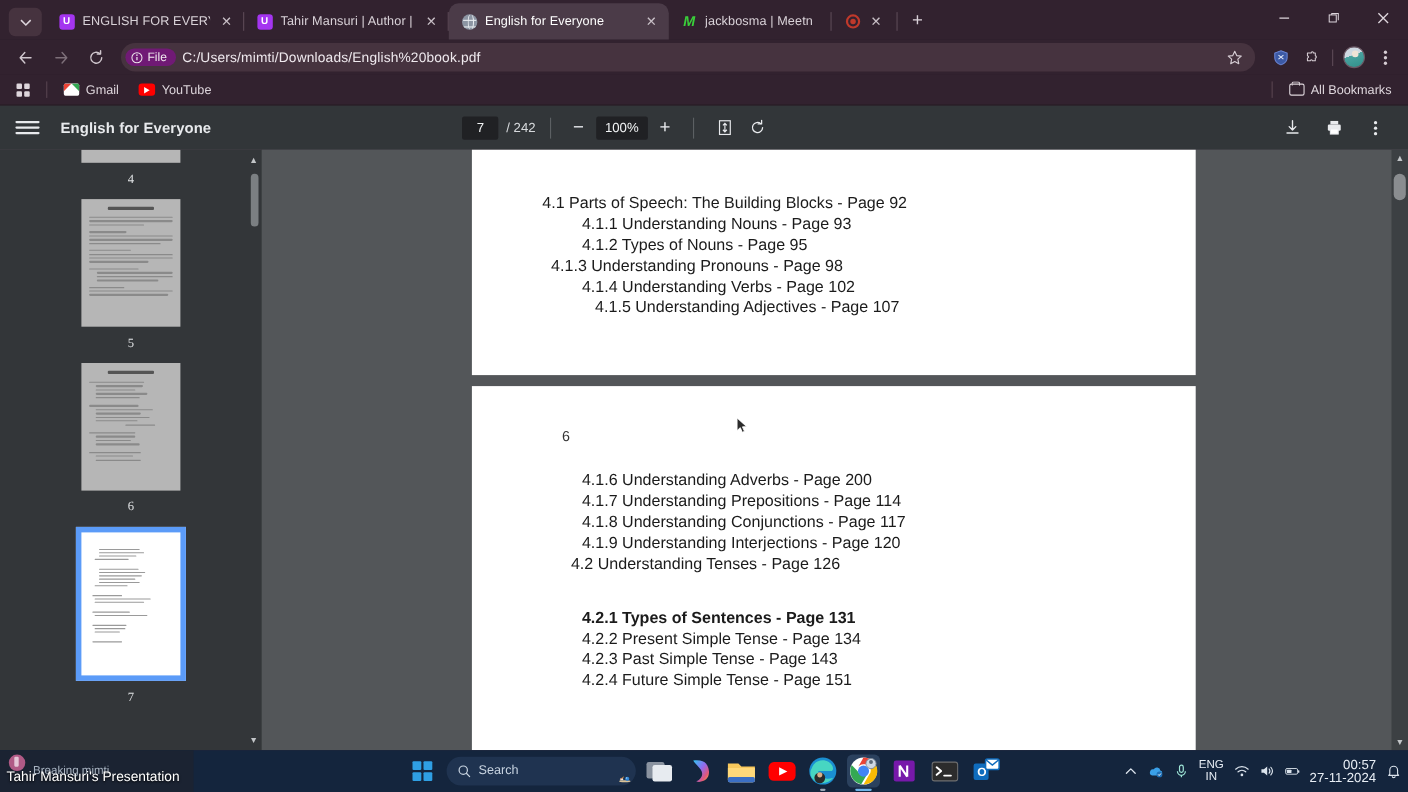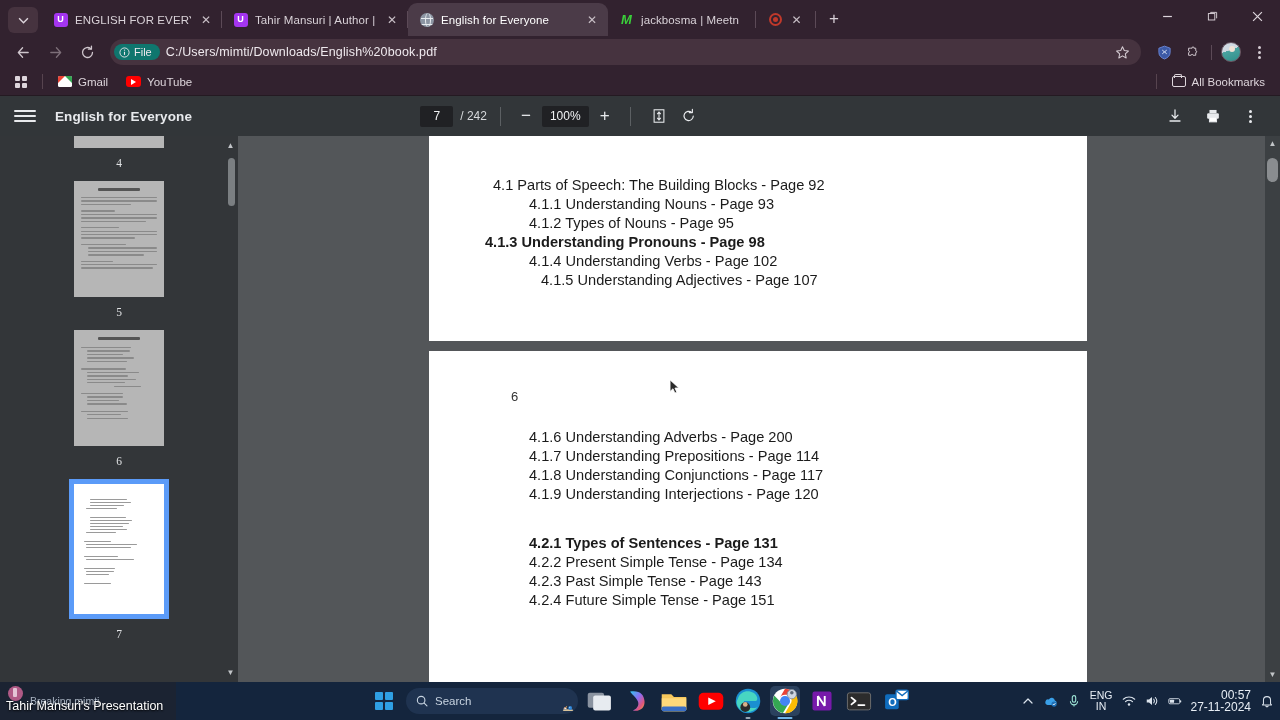--- a/index.html
+++ b/index.html
@@ -84,21 +84,21 @@
     border-radius: 50%; color: #cfc6cd;
   }
   .navbtn.disabled { color: #7d6f79; }
   .navbtn svg { width: 15px; height: 15px; }
   .omnibox {
     flex: 1; height: 26px; background: #46333f; border-radius: 13px; margin-left: 6px;
     display: flex; align-items: center; padding: 0 4px 0 4px; gap: 6px;
     color: #e6dfe4; font-size: 12.5px; position: relative;
   }
   .filechip {
-    display: flex; align-items: center; gap: 4px; background: #0f766e;
+    display: flex; align-items: center; gap: 4px; background: #701a75;
     border-radius: 11px; padding: 2px 8px 2px 5px; font-size: 11px; color: #efe9ee;
     flex: none;
   }
   .filechip svg { width: 11px; height: 11px; }
   .urltext { flex: 1; font-size: 12.5px; color: #efe9ee; letter-spacing: .15px; white-space: nowrap; overflow: hidden; }
   .omni-right { display: flex; align-items: center; gap: 2px; margin-right: 2px; }
   .tbicon { width: 26px; height: 26px; display: flex; align-items: center; justify-content: center; color: #d6cdd4; }
   .tbicon svg { width: 15px; height: 15px; }
   .avatar {
     width: 20px; height: 20px; border-radius: 50%;
@@ -557,33 +557,34 @@
       <div class="scroll-arrow" style="right:0;left:auto;bottom:2px;">▼</div>
     </div>
 
     <div class="pagearea">
 
       <div class="page" id="pageA" style="top:-60px; height:265px; padding:0;">
         <div id="pageA-lines" style="padding-top:100px">
             <div class="toc-line" style="margin-left: 64px;">4.1 Parts of Speech: The Building Blocks - Page 92</div>
             <div class="toc-line" style="margin-left: 100px;">4.1.1 Understanding Nouns - Page 93</div>
             <div class="toc-line" style="margin-left: 100px;">4.1.2 Types of Nouns - Page 95</div>
-            <div class="toc-line" style="margin-left: 56px; font-weight: bold;">4.1.3 Understanding Pronouns - Page 98</div>
+            <div class="toc-line" style="margin-left: 72px;">4.1.3 Understanding Pronouns - Page 98</div>
             <div class="toc-line" style="margin-left: 100px;">4.1.4 Understanding Verbs - Page 102</div>
             <div class="toc-line" style="margin-left: 112px;">4.1.5 Understanding Adjectives - Page 107</div>
           </div>
       </div>
 
       <div class="page" id="pageB" style="top:215px; height:470px;">
         <div class="pnum" style="position:absolute;left:82px;top:38px">6</div>
         <div id="pageB-lines" style="padding-top:77px">
             <div class="toc-line" style="margin-left: 100px;">4.1.6 Understanding Adverbs - Page 200</div>
             <div class="toc-line" style="margin-left: 100px;">4.1.7 Understanding Prepositions - Page 114</div>
             <div class="toc-line" style="margin-left: 100px;">4.1.8 Understanding Conjunctions - Page 117</div>
             <div class="toc-line" style="margin-left: 100px;">4.1.9 Understanding Interjections - Page 120</div>
+            <div class="toc-line" style="margin-left: 90px;">4.2 Understanding Tenses - Page 126</div>
           </div>
         <div id="pageB-lines2" style="padding-top:30px">
             <div class="toc-line b" style="margin-left: 100px;">4.2.1 Types of Sentences - Page 131</div>
             <div class="toc-line" style="margin-left: 100px;">4.2.2 Present Simple Tense - Page 134</div>
             <div class="toc-line" style="margin-left: 100px;">4.2.3 Past Simple Tense - Page 143</div>
             <div class="toc-line" style="margin-left: 100px;">4.2.4 Future Simple Tense - Page 151</div>
           </div>
       </div>
 
       <svg class="cursor" style="left:431px;top:243px" viewBox="0 0 12 18">

